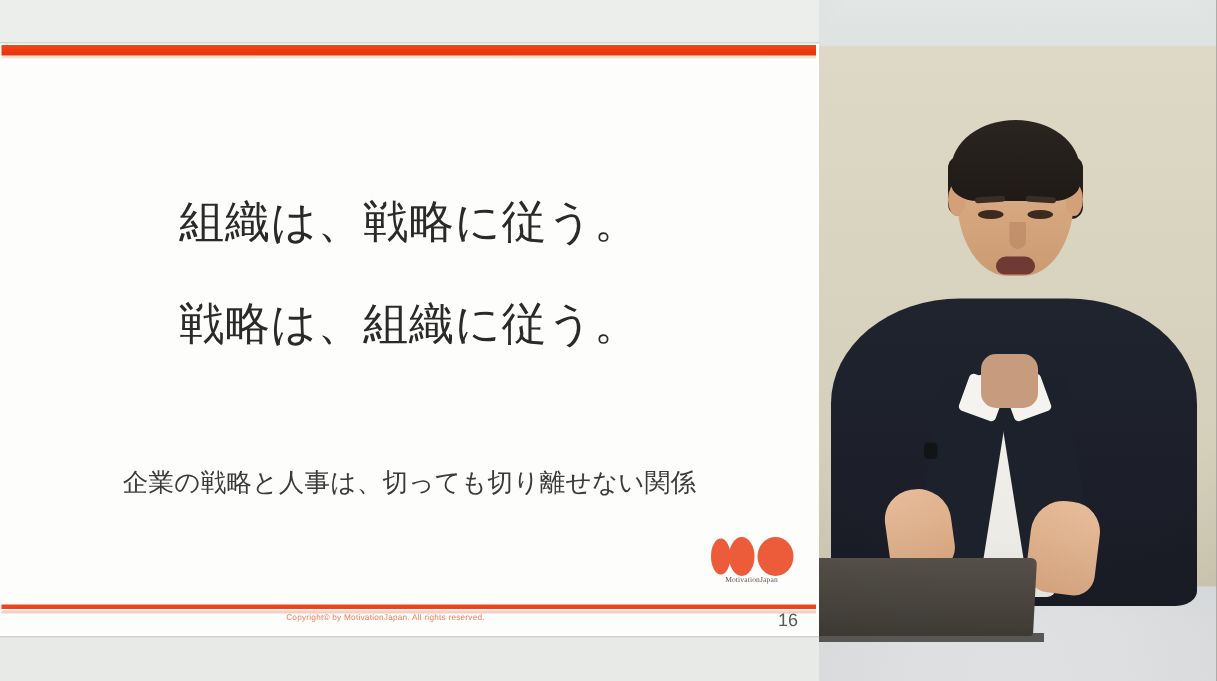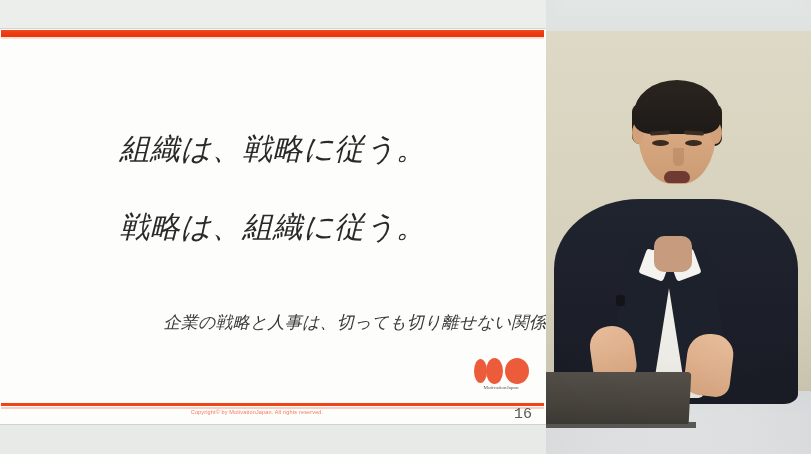--- a/index.html
+++ b/index.html
@@ -56,48 +56,47 @@
     left: 1px; top: 8px;
     width: 543px; height: 2px;
     background: rgba(240,90,50,0.18);
   }
 
   .slide-body {
     position: absolute;
     left: 0; top: 10px;
     width: 546px;
     height: 363px;
-    font-style: italic;
   }
 
   .headline-block {
     position: absolute;
     left: 0;
     top: 95px;
     width: 546px;
     text-align: center;
   }
   .headline {
     font-family: "DejaVu Sans", "Liberation Sans", sans-serif;
     font-size: 30px;
     letter-spacing: 0.5px;
     color: #2a2a2a;
     line-height: 1.0;
     white-space: nowrap;
   }
   .headline.second {
-    margin-top: 48px;
+    margin-top: 38px;
   }
 
   .subline-block {
     position: absolute;
     left: 0;
     top: 275px;
     width: 546px;
-    text-align: right;
+    text-align: center;
   }
   .subline {
     font-family: "DejaVu Sans", "Liberation Sans", sans-serif;
     font-size: 17px;
     color: #3a3a3a;
     line-height: 1.0;
     letter-spacing: 0.2px;
     white-space: nowrap;
   }
   .subline.second {
@@ -167,23 +166,23 @@
     font-size: 5.5px;
     letter-spacing: 0.15px;
     color: #ef7c5c;
     font-family: "Liberation Sans", sans-serif;
     transform: translateX(-16px);
   }
   .footer-page {
     position: absolute;
     right: 14px;
     top: -1px;
-    font-size: 15px;
+    font-size: 12px;
     color: #585858;
-    font-family: Liberation Mono, monospace;
+    font-family: Liberation Sans, sans-serif;
   }
 
   
   .video-pane {
     position: absolute;
     left: 546px; top: 0;
     width: 265px;
     height: 454px;
     overflow: hidden;
     background: #d9d4c1;

